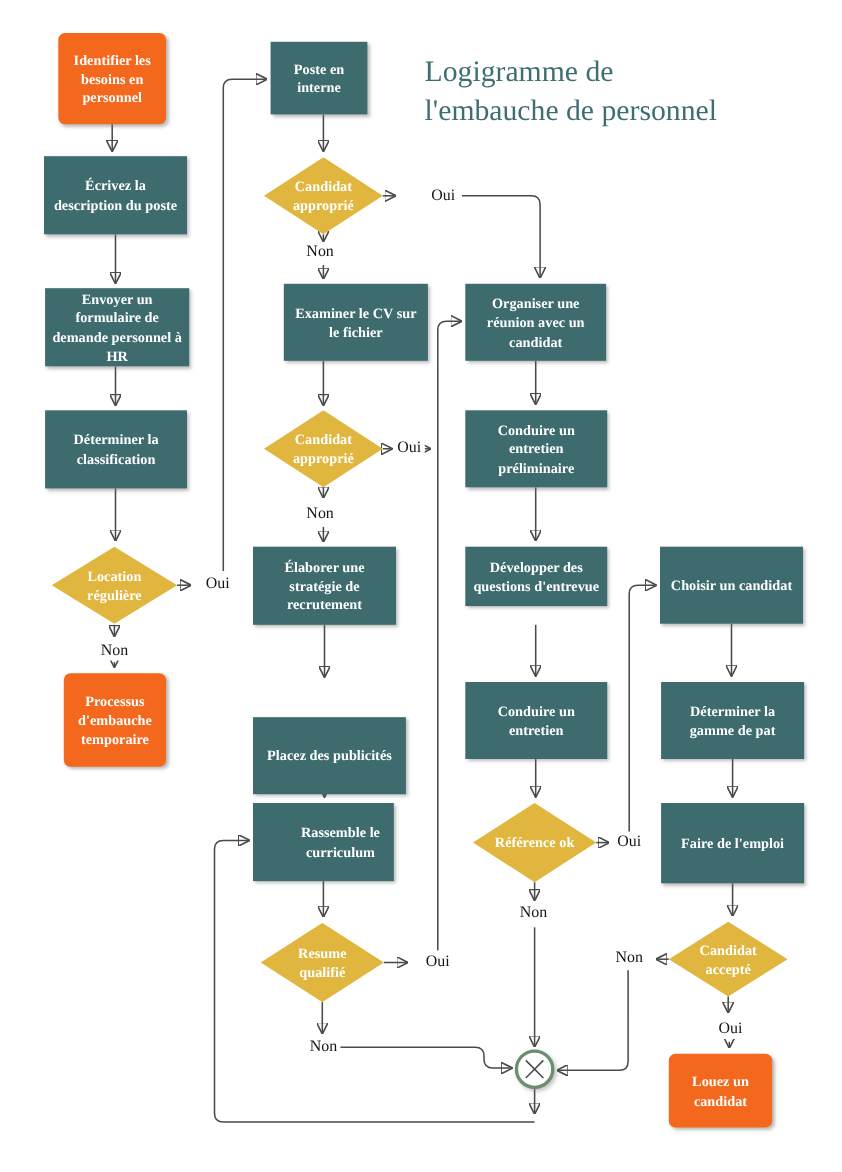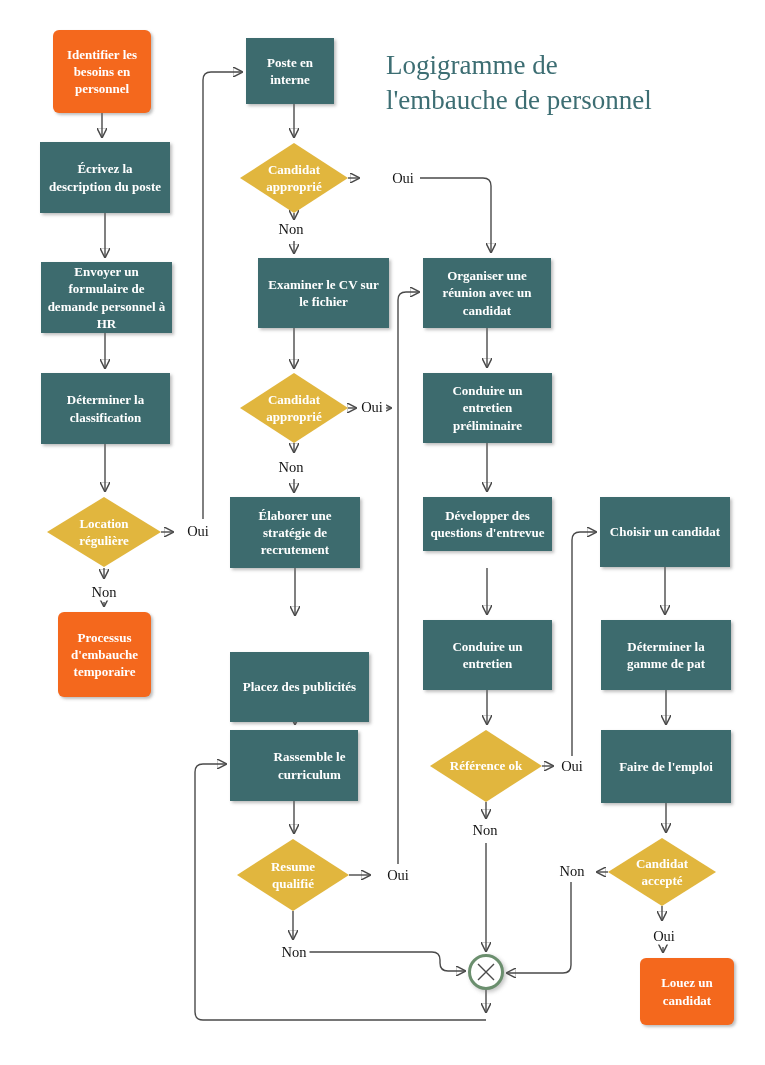--- a/index.html
+++ b/index.html
@@ -164,21 +164,21 @@
     </div>
   <div class="node process" style="left:600px;top:497px;width:130px;height:70px;">
       <span>Choisir un candidat</span>
     </div>
   <div class="node process" style="left:601px;top:730px;width:130px;height:73px;">
       <span>Faire de l'emploi</span>
     </div>
   <div class="node decision" style="left:608px;top:838px;width:108px;height:68px;">
       <span>Candidat accepté</span>
     </div>
-  <div class="node terminal" style="left:640px;top:958px;width:94px;height:67px;">
+  <div class="node terminal" style="left:608px;top:958px;width:94px;height:67px;">
       <span>Louez un candidat</span>
     </div>
 
   <span class="blabel" style="left:198px;top:531px;">Oui</span>
   <span class="blabel" style="left:104px;top:592px;">Non</span>
   <span class="blabel" style="left:403px;top:178px;">Oui</span>
   <span class="blabel" style="left:291px;top:229px;">Non</span>
   <span class="blabel" style="left:372px;top:407px;">Oui</span>
   <span class="blabel" style="left:291px;top:467px;">Non</span>
   <span class="blabel" style="left:398px;top:875px;">Oui</span>

